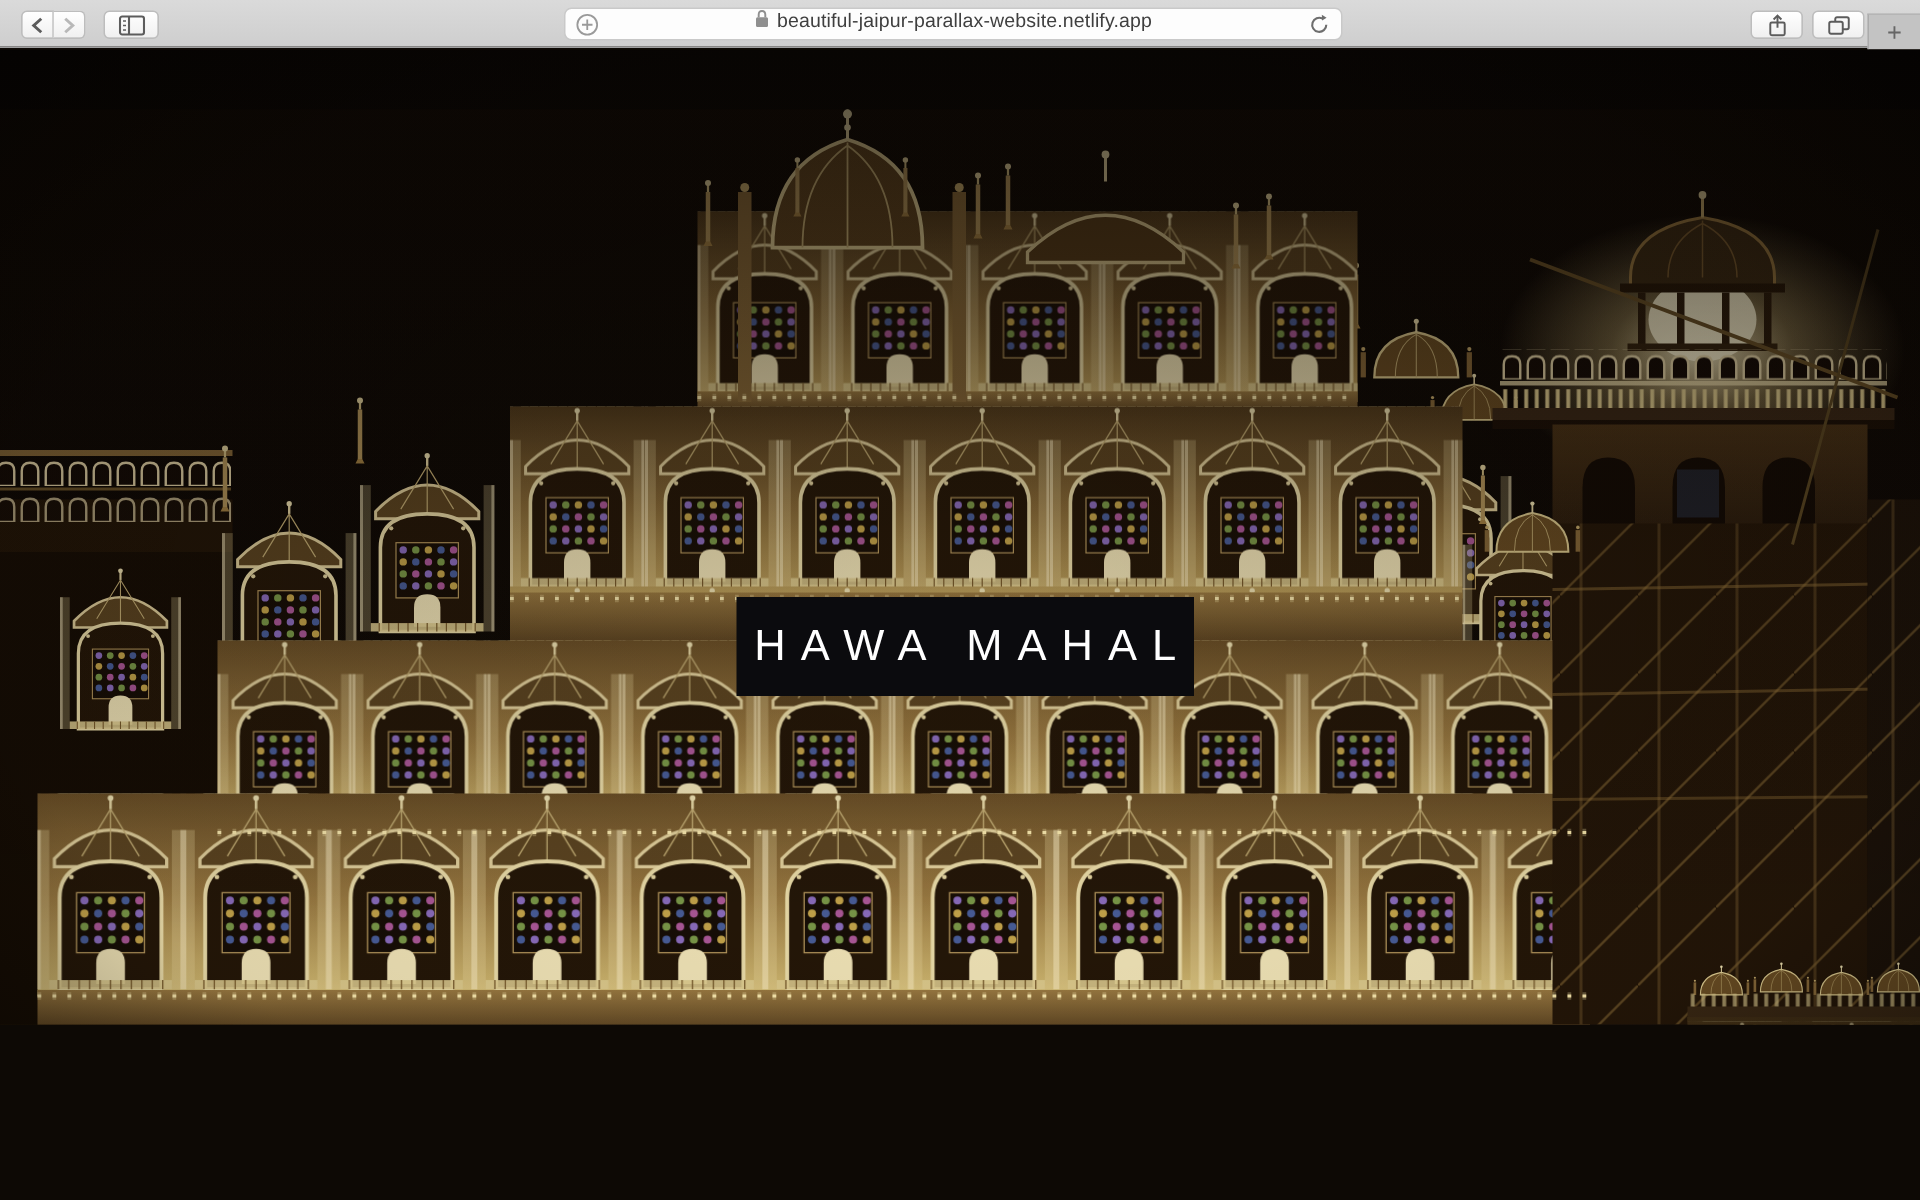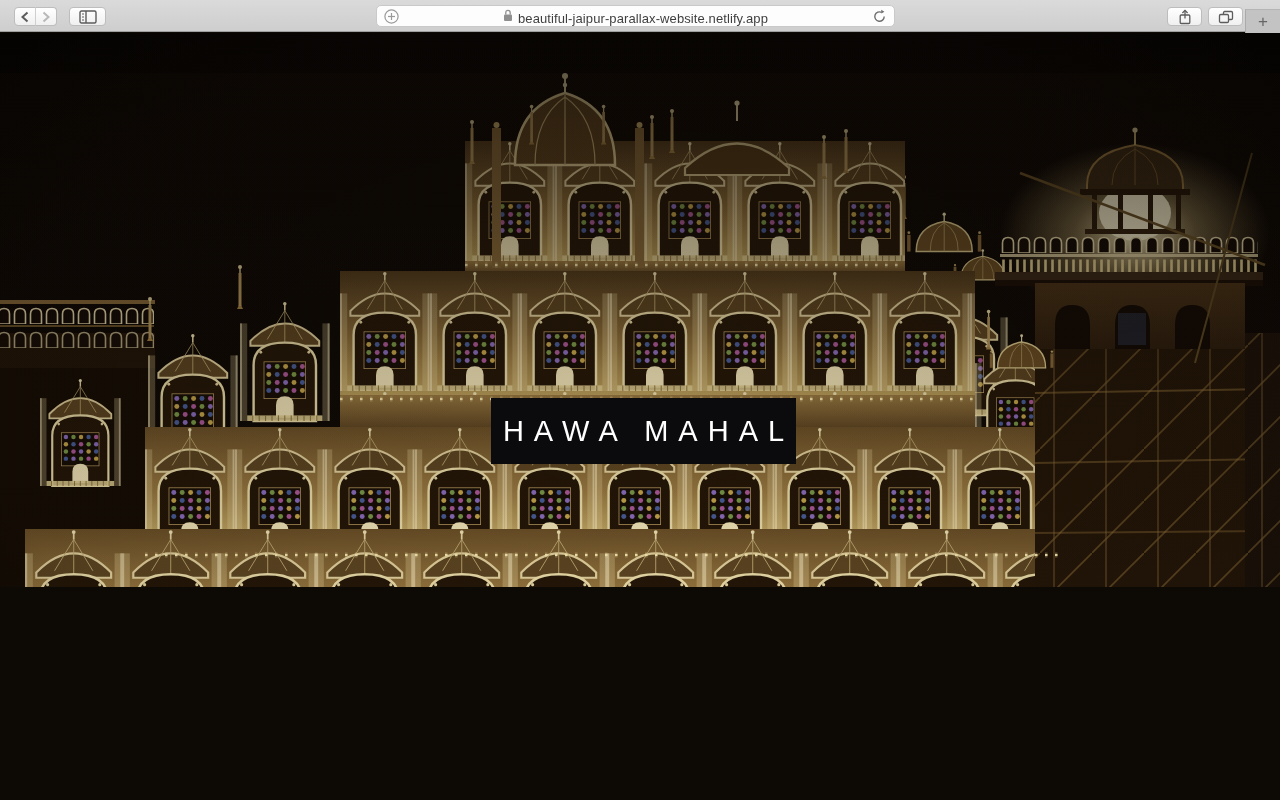--- a/index.html
+++ b/index.html
@@ -23,25 +23,25 @@
   .btn-share{left:1167px;width:35px;}
   .btn-tabs{left:1208px;width:35px;}
   .newtab{position:absolute;left:1245px;top:9px;width:35px;height:24px;
           background:#c3c3c3;border-left:1px solid #ababab;border-top:1px solid #b5b5b5;
           color:#666;font-size:17px;line-height:23px;text-align:center;font-weight:400;}
   .urlfield{position:absolute;left:376px;top:5px;width:519px;height:22px;
             background:#fdfdfd;border:1px solid #c9c9c9;border-radius:5px;}
   .addicon{position:absolute;left:7px;top:3px;}
   .reloadicon{position:absolute;right:7px;top:3px;}
   .urlcenter{position:absolute;left:0;right:0;top:0;height:100%;
-             display:flex;align-items:flex-end;justify-content:center;gap:5px;}
+             display:flex;align-items:flex-start;justify-content:center;gap:5px;}
   .urltext{font-size:13px;color:#3f3f3f;letter-spacing:.1px;}
 
   
-  .content{position:absolute;left:0;top:33px;width:1280px;height:554px;
+  .content{position:absolute;left:0;top:33px;width:1280px;height:650px;
            background:#0d0905;overflow:hidden;}
   .hero-title{position:absolute;left:491px;top:365px;width:305px;height:66px;
               background:#0b0b0e;color:#ffffff;
               display:flex;align-items:center;justify-content:center;
               font-size:29px;font-weight:500;letter-spacing:10px;padding-left:10px;}
 </style>
 </head>
 <body>
 
 <div class="window">

